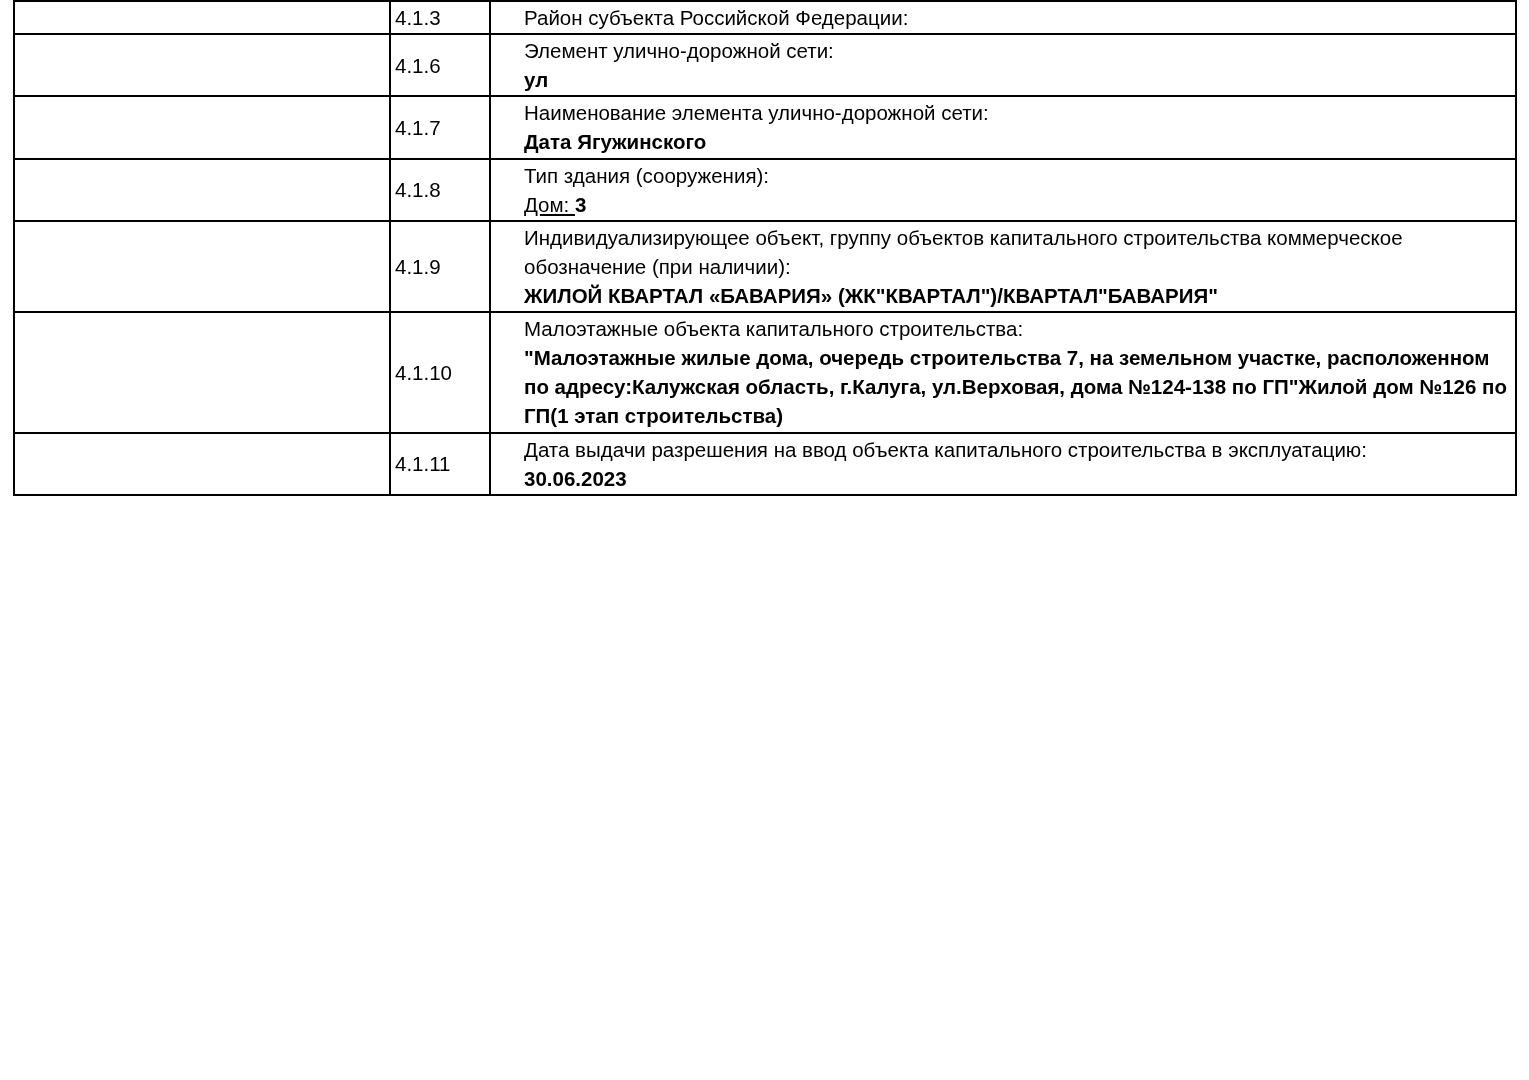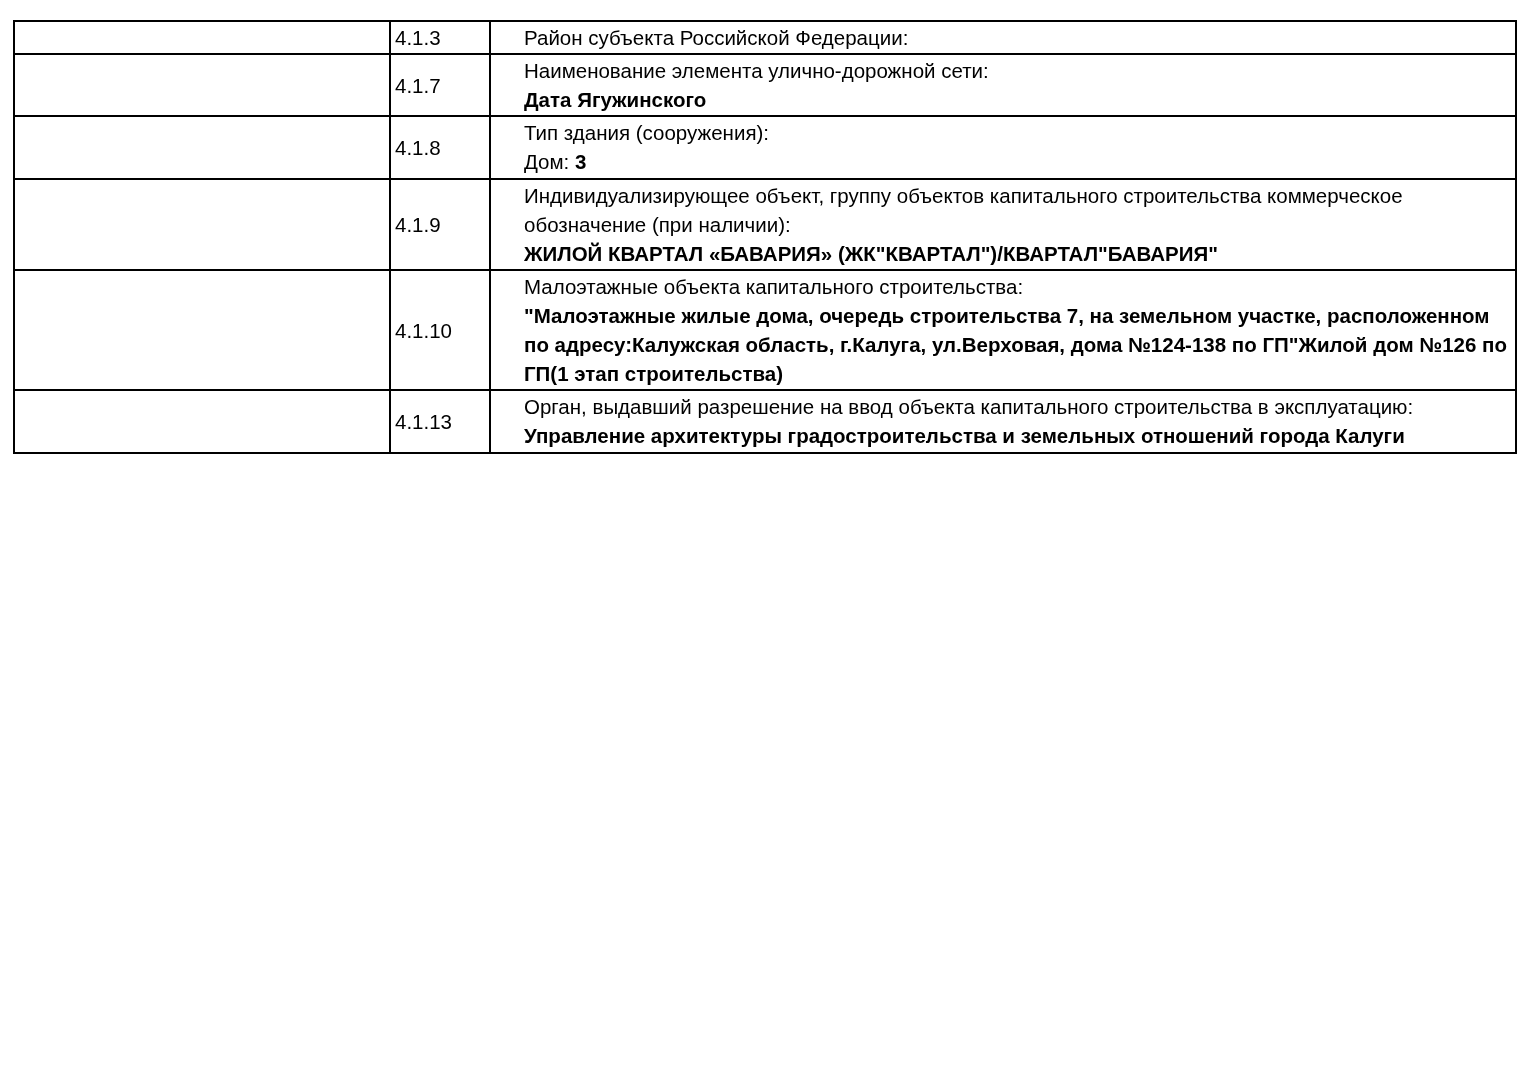--- a/index.html
+++ b/index.html
@@ -9,21 +9,21 @@
     background: #ffffff;
     width: 1529px;
     height: 1080px;
     overflow: hidden;
     font-family: "Liberation Sans", sans-serif;
     color: #000000;
   }
   .doc-table {
     border-collapse: collapse;
     table-layout: fixed;
-    margin: 20px 0 0 13px;
+    margin: 0 0 0 13px;
     width: 1502px;
   }
   .doc-table td {
     border: 2px solid #000000;
     padding: 1px 6px;
     font-size: 20.5px;
     line-height: 1.42;
     word-wrap: break-word;
   }
   td.c-empty {
@@ -38,20 +38,21 @@
     padding-left: 33px;
   }
   .field-label {
     font-weight: 400;
   }
   .value-line {
     font-weight: 700;
   }
   .vprefix {
     font-weight: 400;
+    text-decoration: underline;
   }
 </style>
 </head>
 <body>
 
 <table class="doc-table">
   <colgroup>
     <col style="width:376px">
     <col style="width:100px">
     <col style="width:1026px">
@@ -62,20 +63,28 @@
       <td class="c-empty"></td>
       <td class="c-code">4.1.3</td>
       <td class="c-content">
         <div class="field-label">Район субъекта Российской Федерации:</div>
 
       </td>
     </tr>
 
 
 
+    <tr>
+      <td class="c-empty"></td>
+      <td class="c-code">4.1.6</td>
+      <td class="c-content">
+        <div class="field-label">Элемент улично-дорожной сети:</div>
+        <div class="value-line"><span class="vprefix"></span><span class="vmain">ул</span></div>
+      </td>
+    </tr>
 
     <tr>
       <td class="c-empty"></td>
       <td class="c-code">4.1.7</td>
       <td class="c-content">
         <div class="field-label">Наименование элемента улично-дорожной сети:</div>
         <div class="value-line"><span class="vprefix"></span><span class="vmain">Дата Ягужинского</span></div>
       </td>
     </tr>
 
@@ -99,25 +108,25 @@
 
     <tr>
       <td class="c-empty"></td>
       <td class="c-code">4.1.10</td>
       <td class="c-content">
         <div class="field-label">Малоэтажные объекта капитального строительства:</div>
         <div class="value-line"><span class="vprefix"></span><span class="vmain">"Малоэтажные жилые дома, очередь строительства 7, на земельном участке, расположенном по адресу:Калужская область, г.Калуга, ул.Верховая, дома №124-138 по ГП"Жилой дом №126 по ГП(1 этап строительства)</span></div>
       </td>
     </tr>
 
+    <tr>
+      <td class="c-empty"></td>
+      <td class="c-code">4.1.11</td>
+      <td class="c-content">
+        <div class="field-label">Дата выдачи разрешения на ввод объекта капитального строительства в эксплуатацию:</div>
+        <div class="value-line"><span class="vprefix"></span><span class="vmain">30.06.2023</span></div>
+      </td>
+    </tr>
 
 
-    <tr>
-      <td class="c-empty"></td>
-      <td class="c-code">4.1.13</td>
-      <td class="c-content">
-        <div class="field-label">Орган, выдавший разрешение на ввод объекта капитального строительства в эксплуатацию:</div>
-        <div class="value-line"><span class="vprefix"></span><span class="vmain">Управление архитектуры градостроительства и земельных отношений города Калуги</span></div>
-      </td>
-    </tr>
 
   </tbody>
 </table>
 
 </body></html>

